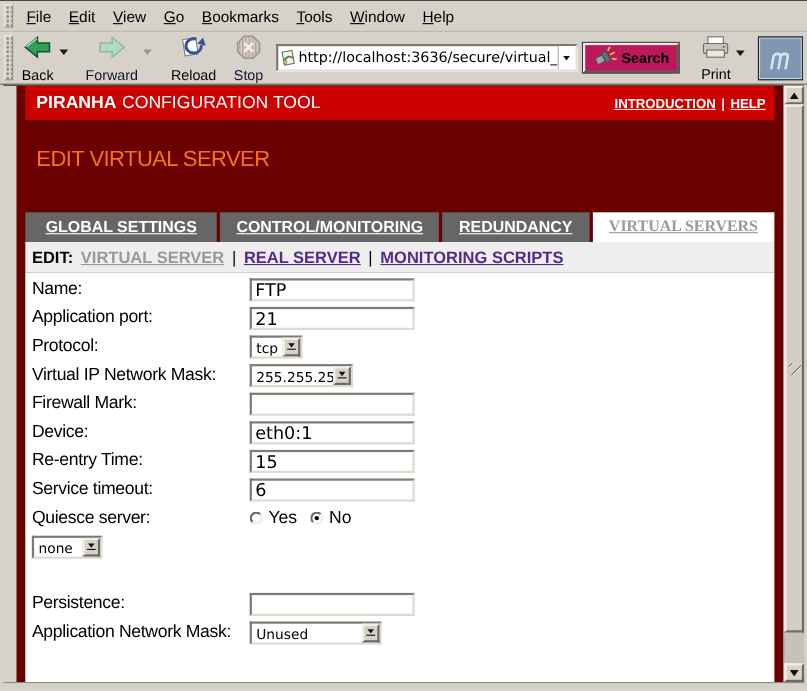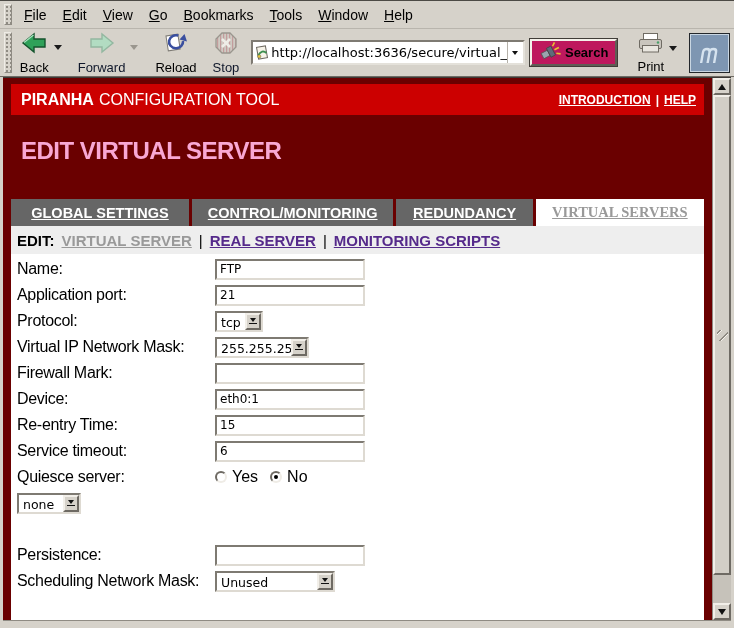--- a/index.html
+++ b/index.html
@@ -40,50 +40,50 @@
 
   .search-btn { display:flex; align-items:center; gap:4px; height:27px; padding:0 7px; margin-left:5px;
                 background:#be185d; border:2px solid; border-color:#f4f1ea #615d55 #615d55 #f4f1ea;
                 box-shadow:0 0 0 1px #403d38; font-size:13px; font-weight:bold; color:#000; }
   .print-group { display:flex; align-items:flex-start; margin-left:16px; }
   .moz-logo { width:42px; height:40px; margin-left:9px; background:#7e96b2; border:1px solid #23272b;
               box-shadow: inset 0 0 0 1px #c9d6e2; display:flex; align-items:center; justify-content:center; }
 
   
   .viewport-row { margin:0 3px; height:543px; display:flex; border-top:1px solid #3c3a36; }
-  .viewport { flex:1; background:#6a0000; display:flex; flex-direction:column; padding:6px 8px 0; overflow:hidden; }
+  .viewport { flex:1; background:#6a0000; display:flex; flex-direction:column; padding:0 8px 0; overflow:hidden;margin-left:12px; }
 
   .brandbar { height:31px; background:#cc0000; color:#fff; display:flex; align-items:center;
               padding:0 8px 0 10px; font-size:16px; flex:0 0 auto; }
   .brandbar b { font-weight:bold; margin-right:5px; }
   .brand-links { margin-left:auto; font-size:12px; font-weight:bold; display:flex; gap:5px; align-items:center; }
   .brand-links a { color:#fff; text-decoration:underline; cursor:pointer; }
 
-  .page-title { margin:22px 0 0 10px; font-size:24px; font-weight:bold; letter-spacing:-0.5px;
-                color:#f9a8d4; line-height:28px; flex:0 0 auto; }
+  .page-title { margin:22px 0 0 10px; font-size:20px; font-weight:normal; letter-spacing:-0.5px;
+                color:#f97316; line-height:28px; flex:0 0 auto; }
 
   .tabs { display:flex; column-gap:3px; margin-top:34px; height:27px; flex:0 0 auto; }
   .tab { background:#666666; color:#fff; display:flex; align-items:center; justify-content:center;
          font-size:14.5px; font-weight:bold; text-decoration:underline; cursor:pointer; white-space:nowrap; }
   .tab.active { background:#fff; color:#999999; }
   .tab:nth-child(1){ flex-grow:202; } .tab:nth-child(2){ flex-grow:158; }
   .tab:nth-child(3){ flex-grow:166; } .tab:nth-child(4){ flex-grow:163;font-family:Liberation Serif, serif; }
 
   .subnav { height:28px; background:#eeeeee; display:flex; align-items:center; gap:7px;
             padding-left:6px; font-size:15px; font-weight:bold; color:#000; flex:0 0 auto; }
   .subnav .current { color:#999999; text-decoration:underline; }
   .subnav a { color:#552a8b; text-decoration:underline; cursor:pointer; }
   .subnav .sep { font-weight:normal; }
 
   .form-area { flex:1 1 auto; background:#fff; padding:2px 0 0 6px; }
   .frow { display:grid; grid-template-columns:198px 1fr; align-items:center; height:26px; }
   .flabel { font-size:16px; letter-spacing:-0.3px; color:#000; }
 
   .tin { width:150px; height:21px; border:2px solid; border-color:#7e7a72 #dedad2 #dedad2 #7e7a72;
-         background:#fff; font-family:"DejaVu Sans", sans-serif; font-size:12px; padding:0 3px; outline:none; }
+         background:#fff; font-family:"DejaVu Sans", sans-serif; font-size:16px; padding:0 3px; outline:none; }
 
   .sel { height:21px; display:flex; align-items:stretch; border:2px solid;
          border-color:#7e7a72 #dedad2 #dedad2 #7e7a72; background:#fff; cursor:default; }
   .sel-v { flex:1; font-family:"DejaVu Sans", sans-serif; font-size:12.5px; padding:2px 2px 0 4px;
            white-space:nowrap; overflow:hidden; }
   .sel-b { width:16px; background:#d6d2ca; border:2px solid; border-color:#f2efe9 #6e6a63 #6e6a63 #f2efe9;
            display:flex; flex-direction:column; align-items:center; justify-content:center; gap:1px; }
   .sel-b .tri { width:0; height:0; border-left:3.5px solid transparent; border-right:3.5px solid transparent; border-top:4px solid #111; }
   .sel-b .bar { width:8px; height:1.5px; background:#111; }
 
@@ -350,21 +350,21 @@
 
         <div class="frow">
         </div>
 
         <div class="frow">
           <span class="flabel">Persistence:</span>
           <span><input class="tin" value="" style=""></span>
         </div>
 
         <div class="frow">
-          <span class="flabel">Scheduling Network Mask:</span>
+          <span class="flabel">Application Network Mask:</span>
           <span>
               <div class="sel" style="width:120px">
             <span class="sel-v">Unused</span>
             <span class="sel-b">
                   <span class="tri"></span>
                   <span class="bar"></span>
                 </span>
           </div>
             </span>
         </div>

